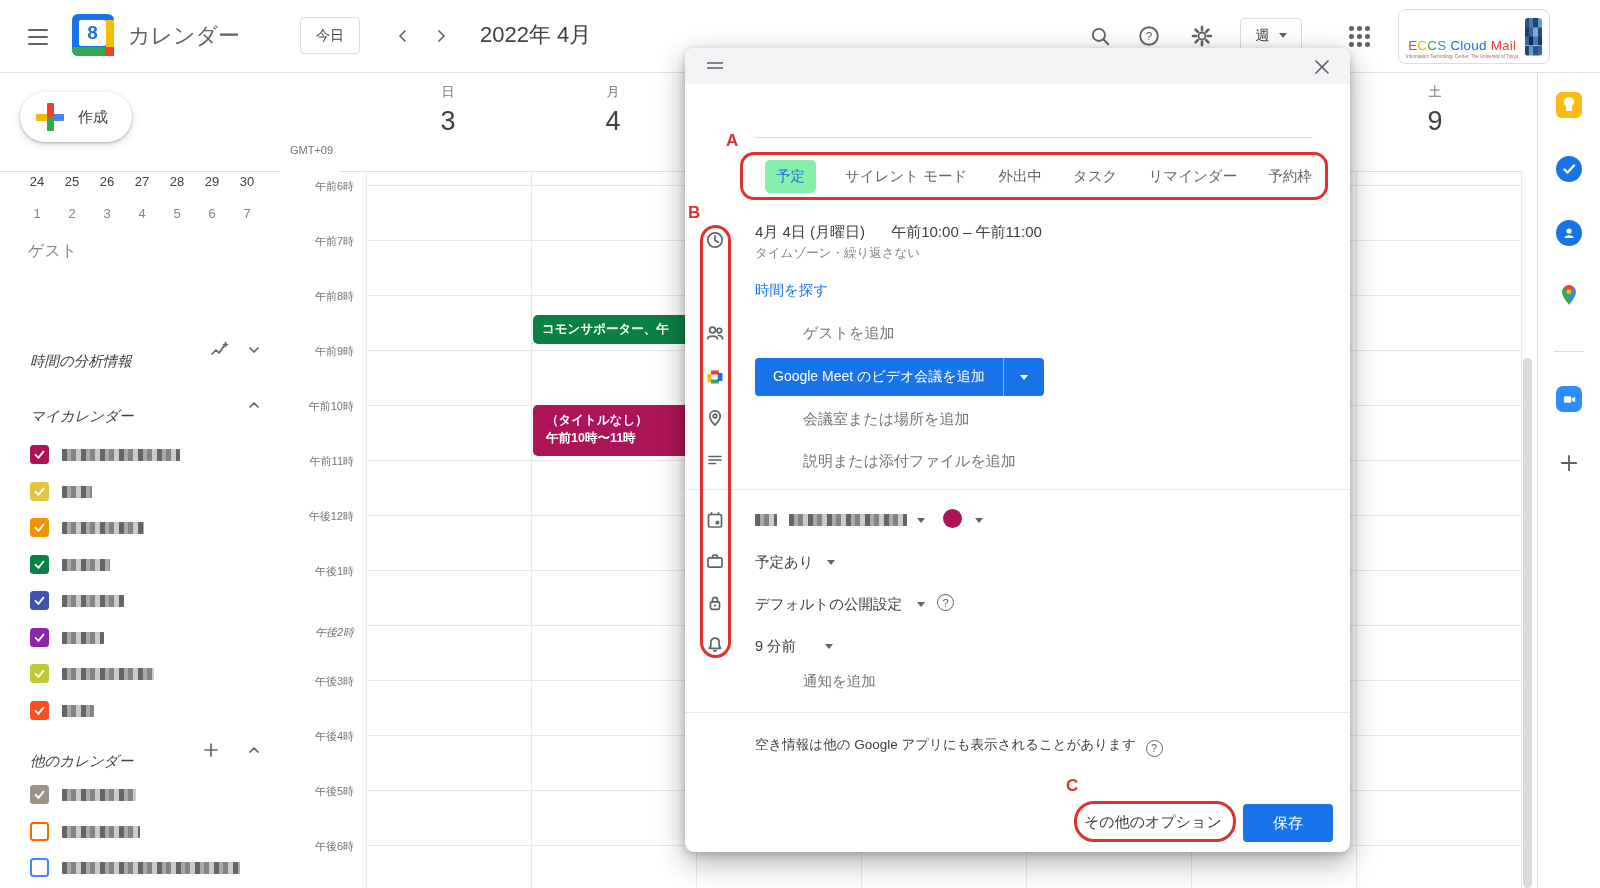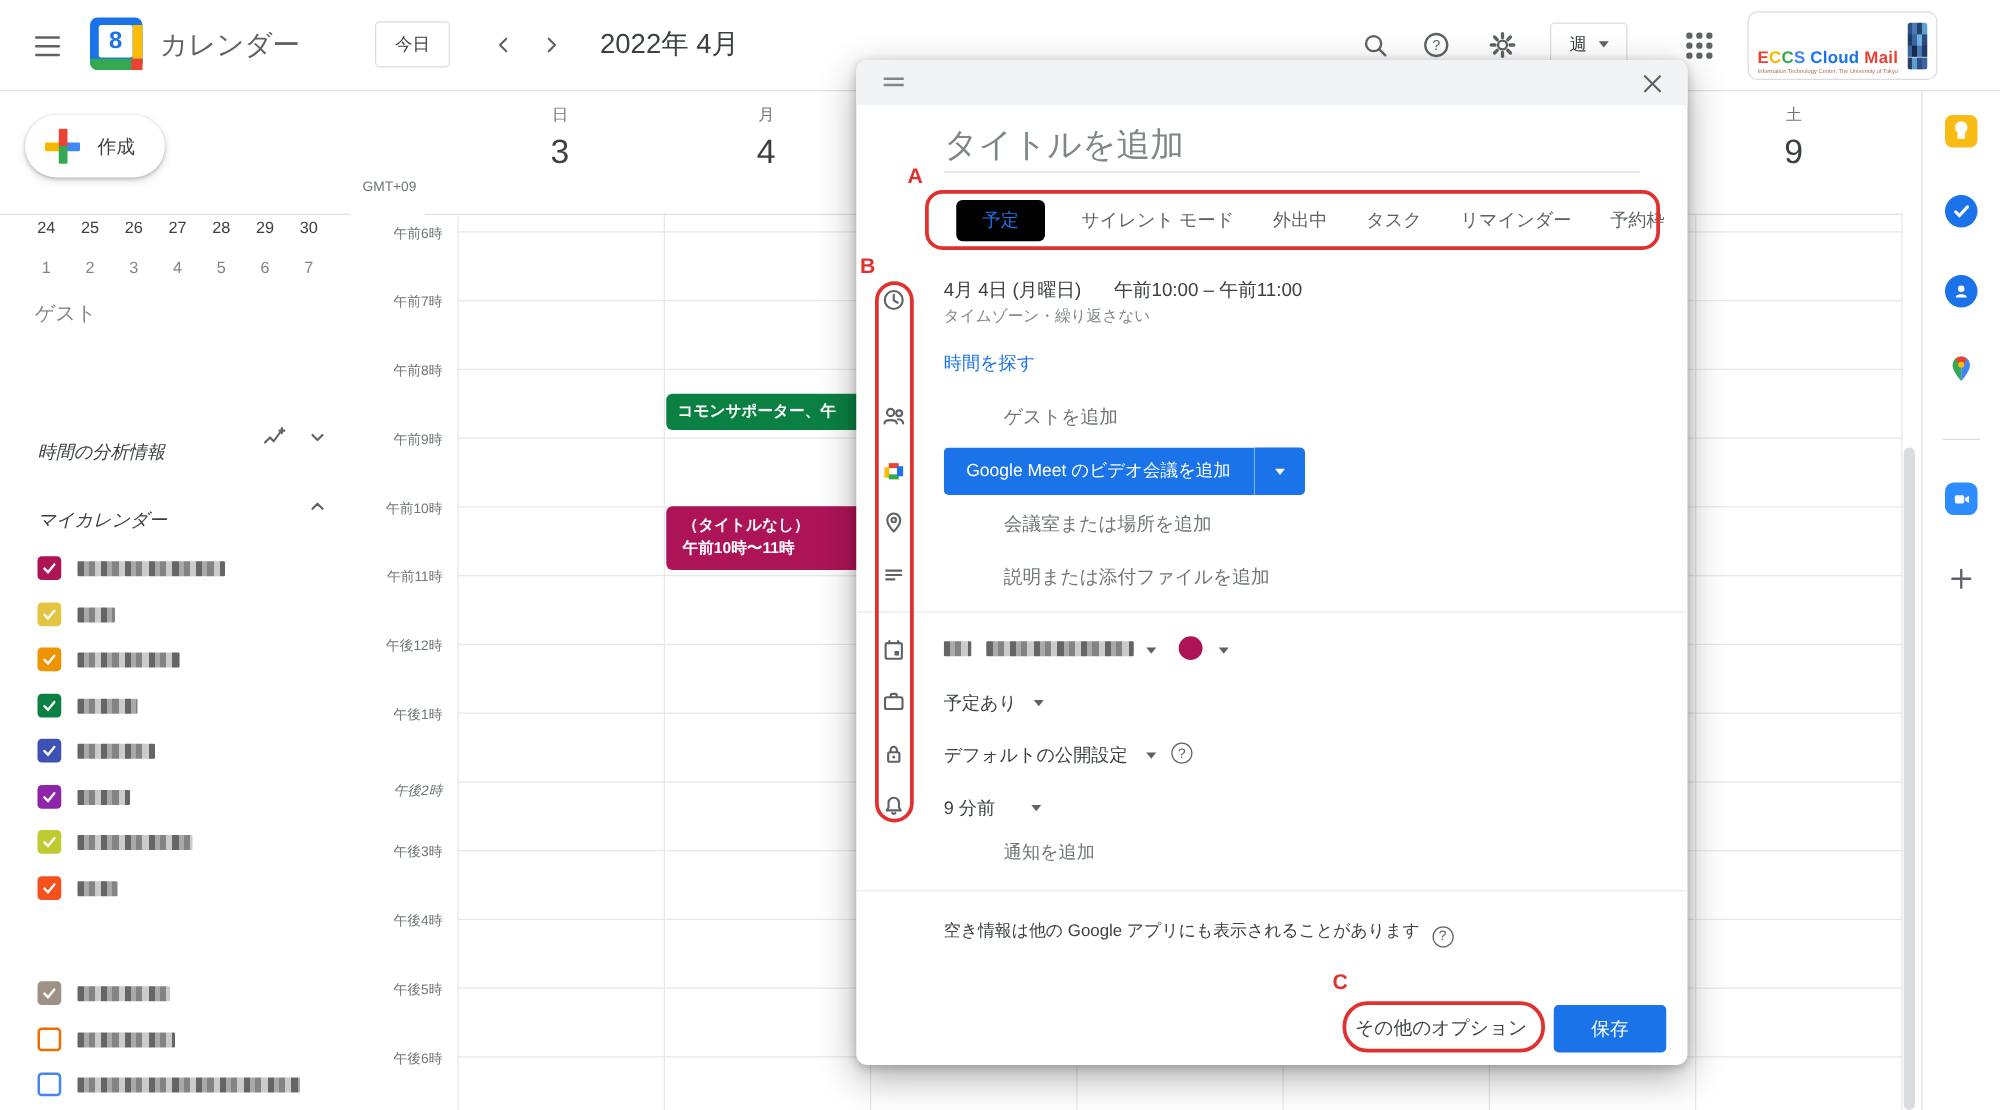--- a/index.html
+++ b/index.html
@@ -29,21 +29,21 @@
   .tbicon{position:absolute;top:23px;width:26px;height:26px;display:flex;align-items:center;justify-content:center;cursor:pointer;}
   .tb-search{left:1087px;} .tb-help{left:1136px;} .tb-gear{left:1189px;}
   .viewsel{position:absolute;left:1240px;top:18px;width:62px;height:35px;border:1px solid #dadce0;border-radius:4px;background:#fff;
            display:flex;align-items:center;justify-content:center;gap:9px;font-size:14px;color:#3c4043;cursor:pointer;}
   .caret{width:0;height:0;border-left:4.5px solid transparent;border-right:4.5px solid transparent;border-top:5px solid #5f6368;}
   .appsgrid{position:absolute;left:1347px;top:24px;width:24px;height:24px;display:grid;grid-template-columns:repeat(3,1fr);gap:3.5px;padding:2px;cursor:pointer;}
   .appsgrid i{width:4.5px;height:4.5px;border-radius:50%;background:#5f6368;}
   .eccs{position:absolute;left:1398px;top:9px;width:152px;height:55px;border:1px solid #dadce0;border-radius:8px;background:#fff;
         display:flex;align-items:center;gap:7px;padding:0 7px;}
   .eccs-words{flex:1;text-align:center;}
-  .eccs-name{font-size:13.5px;font-weight:bold;letter-spacing:.2px;white-space:nowrap;margin-top:24px;}
+  .eccs-name{font-size:13.5px;font-weight:normal;letter-spacing:.2px;white-space:nowrap;margin-top:24px;}
   .eccs-sub{font-size:4.6px;color:#b06a4a;white-space:nowrap;margin-top:1px;}
   .eccs-avatar{width:38px;height:38px;border-radius:3px;
     background:
       linear-gradient(90deg,#2f4f85 25%,#4a7ab5 0 50%,#27406c 0 75%,#57a0d0 0) 0 0/100% 25% no-repeat,
       linear-gradient(90deg,#223b66 25%,#3a66a0 0 50%,#6fb0dd 0 75%,#2c4a7e 0) 0 33.3%/100% 25% no-repeat,
       linear-gradient(90deg,#3a66a0 25%,#17294d 0 50%,#4a7ab5 0 75%,#223b66 0) 0 66.6%/100% 25% no-repeat,
       linear-gradient(90deg,#27406c 25%,#57a0d0 0 50%,#2f4f85 0 75%,#3a66a0 0) 0 100%/100% 25% no-repeat;}
 
   
   .sidebar{position:absolute;left:0;top:73px;width:280px;height:815px;background:#fff;z-index:2;}
@@ -112,21 +112,21 @@
   .dialog{position:absolute;left:685px;top:48px;width:665px;height:804px;background:#fff;border-radius:9px;z-index:20;
           box-shadow:0 10px 30px rgba(0,0,0,.32),0 2px 8px rgba(0,0,0,.2);}
   .dlg-head{position:absolute;left:0;top:0;width:665px;height:36px;background:#f1f3f4;border-radius:9px 9px 0 0;cursor:move;}
   .draghandle{position:absolute;left:22px;top:14px;width:16px;}
   .draghandle i{display:block;height:2px;background:#80868b;margin-bottom:3px;}
   .dlg-close{position:absolute;right:18px;top:9px;width:20px;height:20px;cursor:pointer;}
   .dlg-title{position:absolute;left:70px;top:50px;width:555px;font-size:27px;color:#80868b;cursor:text;}
   .dlg-underline{position:absolute;left:70px;top:89px;width:557px;height:1px;background:#dadce0;}
   .tabs{position:absolute;left:80px;top:112px;display:flex;align-items:center;gap:27px;}
   .tab{font-size:14.5px;color:#5f6368;cursor:pointer;white-space:nowrap;padding:7px 2px;}
-  .tab.active{color:#1a73e8;background:#000000;border-radius:5px;padding:7px 21px;}
+  .tab.active{color:#1a73e8;background:#86efac;border-radius:5px;padding:7px 11px;}
   .dicon{position:absolute;left:20px;width:20px;height:20px;}
   .drow-text{position:absolute;left:70px;font-size:15px;color:#70757a;cursor:pointer;margin-left:48px;}
   .time-main{position:absolute;left:70px;top:175px;font-size:15px;color:#3c4043;cursor:pointer;}
   .time-main b{font-weight:normal;margin-left:22px;}
   .time-sub{position:absolute;left:70px;top:197px;font-size:12.5px;color:#80868b;}
   .findtime{position:absolute;left:70px;top:233px;font-size:14.5px;color:#1a73e8;cursor:pointer;}
   .meetbtn{position:absolute;left:70px;top:310px;height:38px;display:flex;cursor:pointer;}
   .meetbtn .m1{background:#1a73e8;color:#fff;font-size:14px;display:flex;align-items:center;padding:0 18px;border-radius:4px 0 0 4px;
                border-right:1px solid rgba(255,255,255,.45);}
   .meetbtn .m2{background:#1a73e8;width:40px;border-radius:0 4px 4px 0;display:flex;align-items:center;justify-content:center;}
@@ -358,20 +358,34 @@
         <div class="cal-item checked" style="top: 627.5px;">
           <span class="cbox" style="background: rgb(244, 81, 30);">
             <svg width="13" height="13" viewBox="0 0 18 18">
               <polyline points="3.5,9.5 7.5,13.5 14.5,5" fill="none" stroke="#fff" stroke-width="2.6" stroke-linecap="round"></polyline>
             </svg>
           </span>
           <span class="redact" style="width: 32px;"></span>
         </div>
       </div>
 
+    <div class="sb-row othercal-h">
+      <span class="lab">他のカレンダー</span>
+      <span class="sb-icon" style="left:200px;">
+        <svg width="18" height="18" viewBox="0 0 18 18">
+            <line class="ic" x1="9" y1="3" x2="9" y2="15"></line>
+            <line class="ic" x1="3" y1="9" x2="15" y2="9"></line>
+          </svg>
+      </span>
+      <span class="sb-icon" style="left:243px;">
+        <svg width="16" height="16" viewBox="0 0 16 16">
+            <polyline class="ic" points="4,10 8,6 12,10"></polyline>
+          </svg>
+      </span>
+    </div>
 
     <div id="othercal-list">
 
         <div class="cal-item checked" style="top: 712px;">
           <span class="cbox" style="background: rgb(158, 146, 134); border: 2px solid rgb(158, 146, 134);">
             <svg width="13" height="13" viewBox="0 0 18 18">
               <polyline points="3.5,9.5 7.5,13.5 14.5,5" fill="none" stroke="#fff" stroke-width="2.6" stroke-linecap="round"></polyline>
             </svg>
           </span>
           <span class="redact" style="width: 74px;"></span>
@@ -504,21 +518,20 @@
           <i></i>
         </span>
       <span class="dlg-close">
         <svg width="20" height="20" viewBox="0 0 20 20">
             <line class="ic" x1="4" y1="4" x2="16" y2="16"></line>
             <line class="ic" x1="16" y1="4" x2="4" y2="16"></line>
           </svg>
       </span>
     </div>
 
-    <div class="dlg-title">タイトルを追加</div>
     <div class="dlg-underline"></div>
 
     <div class="tabs">
 
     <span class="tab active">予定</span>
         <span class="tab">サイレント モード</span>
         <span class="tab">外出中</span>
         <span class="tab">タスク</span>
         <span class="tab">リマインダー</span>
         <span class="tab">予約枠</span>

